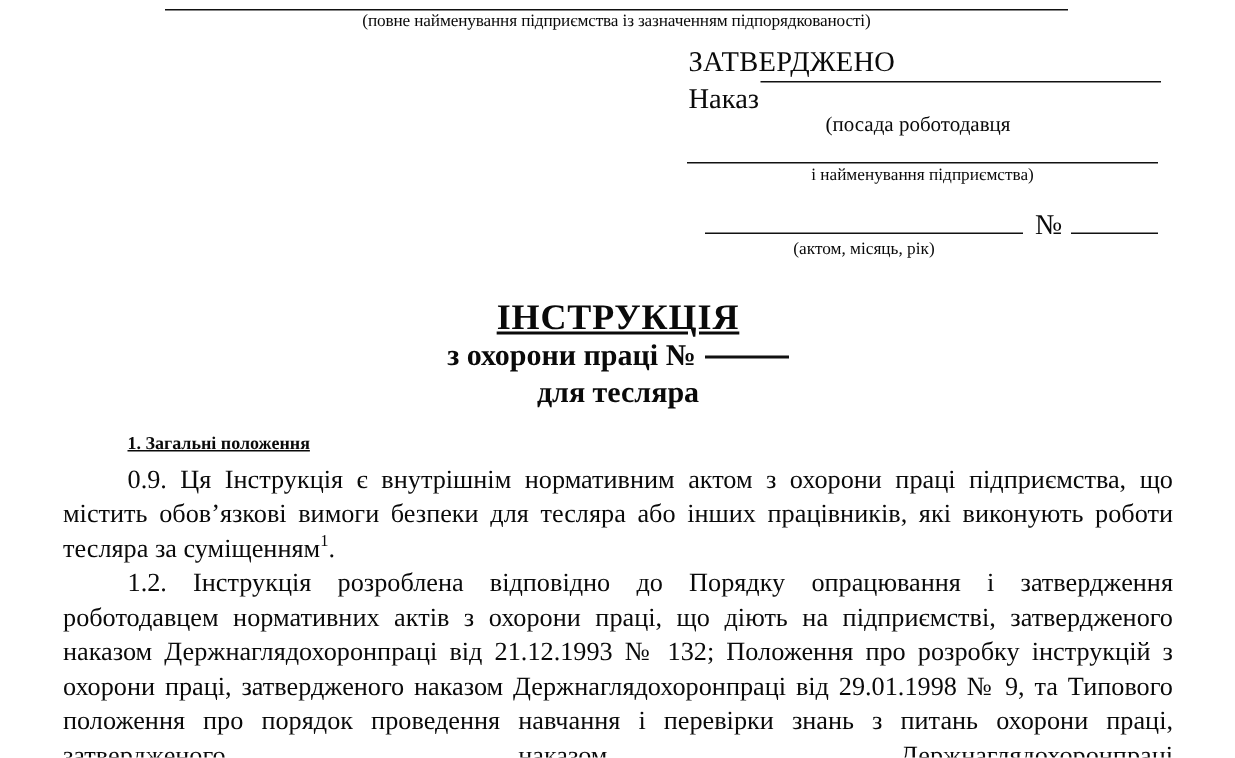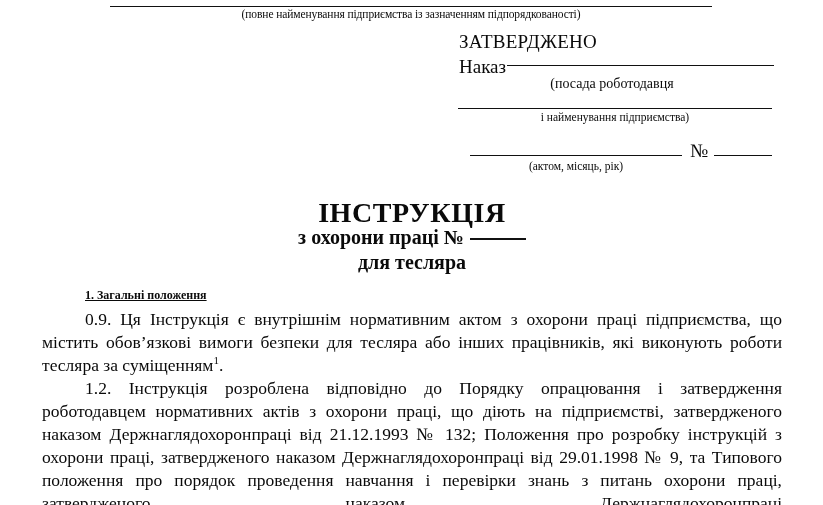--- a/index.html
+++ b/index.html
@@ -50,21 +50,21 @@
     letter-spacing: 0.2px;
     text-align: center;
   }
 
   .order-row {
     position: absolute;
     left: 459px;
     top: 56px;
     width: 315px;
     display: flex;
-    align-items: center;
+    align-items: flex-start;
   }
   .order-label {
     font-size: 19px;
     white-space: nowrap;
   }
   .order-rule {
     flex: 1;
     height: 0;
     border-bottom: 1.4px solid #111;
     margin-left: 1px;
@@ -135,24 +135,25 @@
 
   
   .title-block {
     position: absolute;
     left: 42px;
     top: 200px;
     width: 740px;
     text-align: center;
   }
   .title-main {
-    font-size: 28px;
+    font-size: 24px;
     font-weight: bold;
     letter-spacing: 0.6px;
     line-height: 25px;
+    text-decoration: underline;
   }
   .title-sub1 {
     font-size: 20px;
     font-weight: bold;
     line-height: 25px;
     white-space: nowrap;
   }
   .title-sub1 .blank {
     display: inline-block;
     width: 56px;

